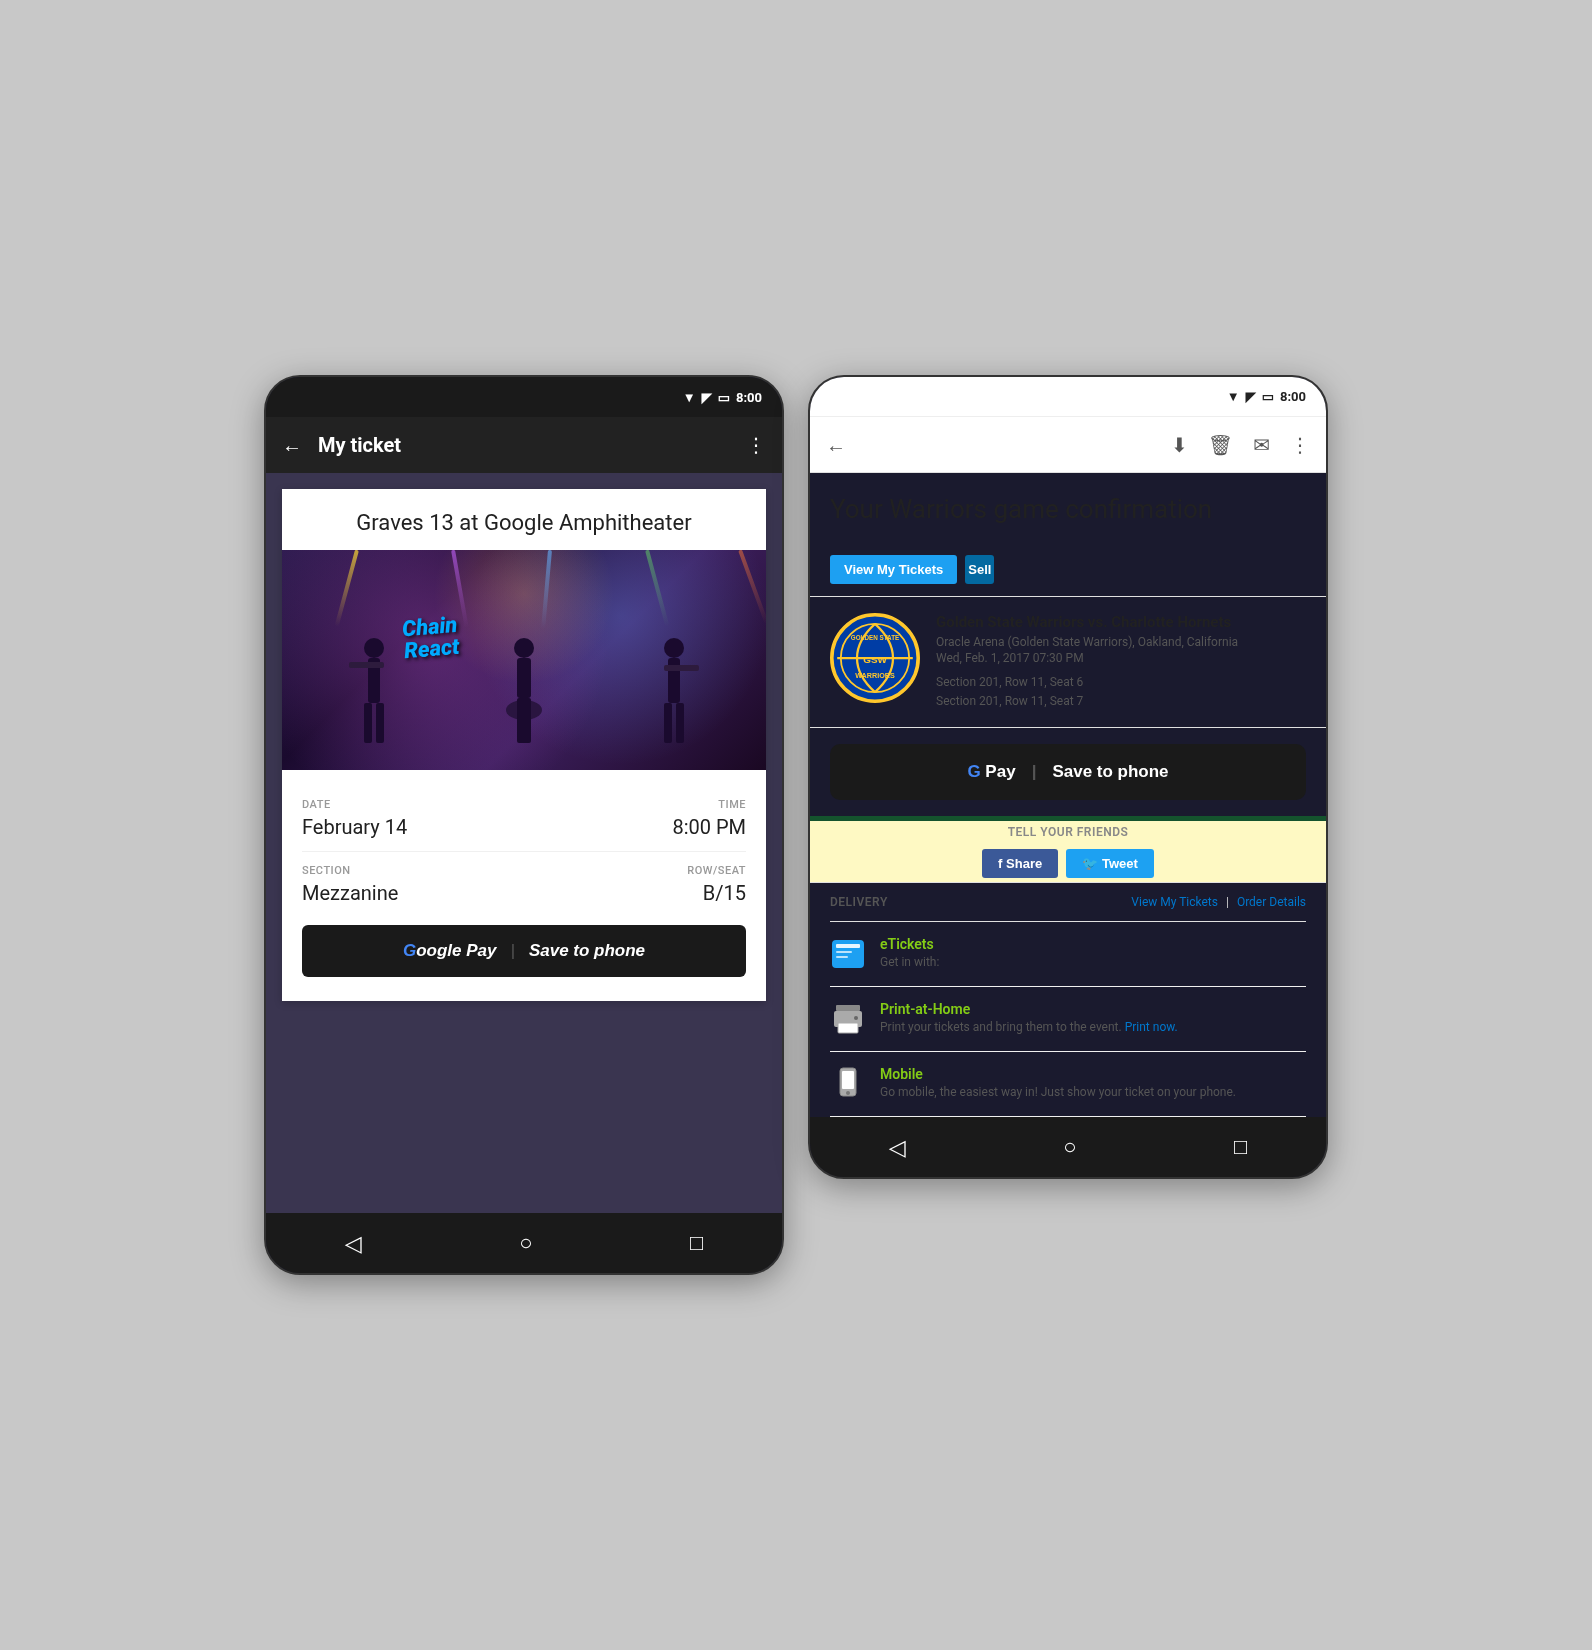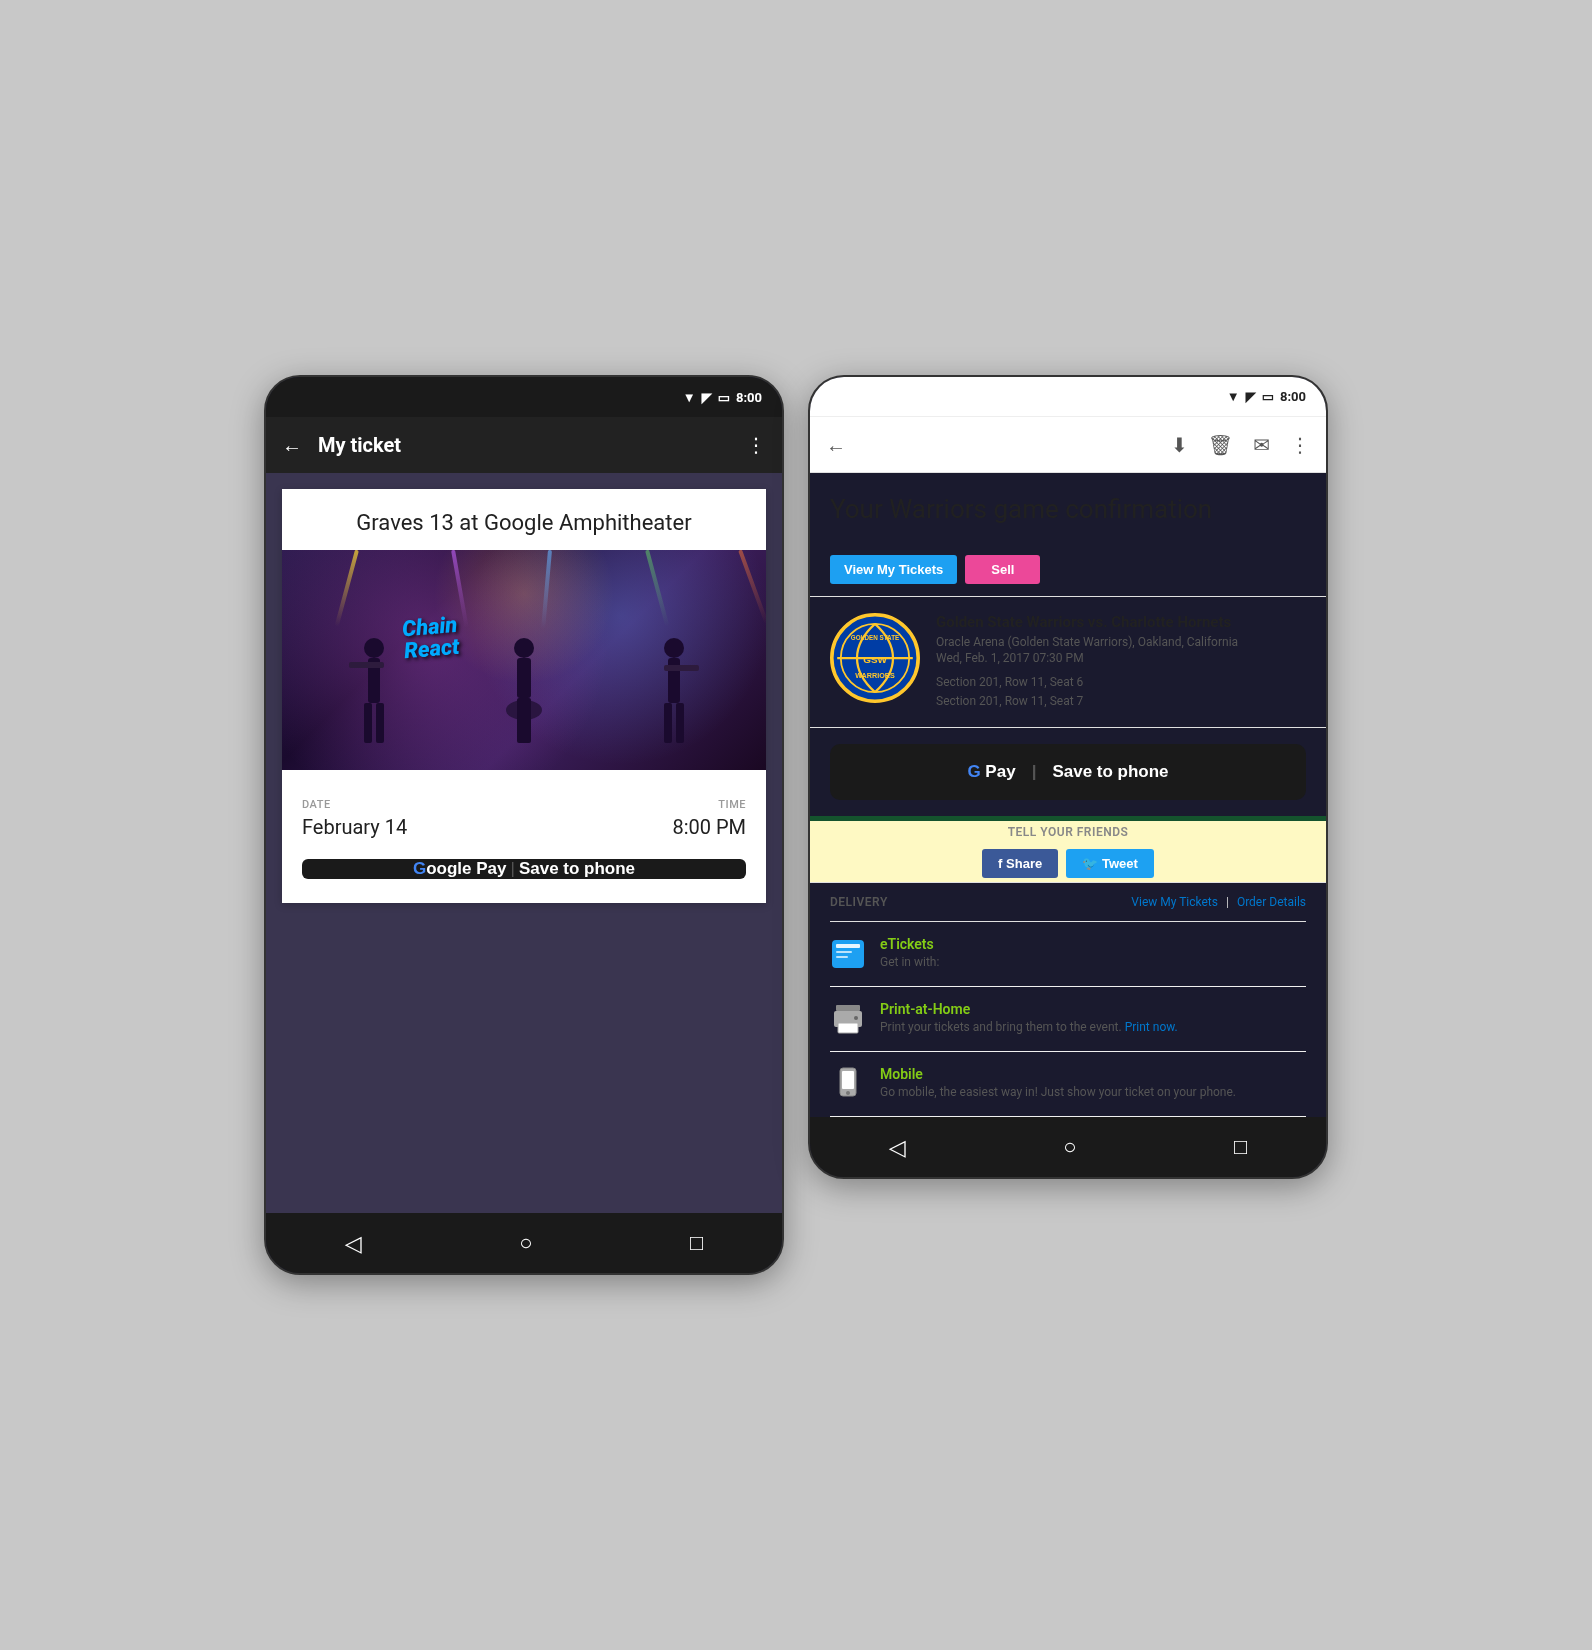--- a/index.html
+++ b/index.html
@@ -211,30 +211,32 @@
       font-size: 20px;
       color: #212121;
       font-weight: 400;
     }
 
     .gpay-button {
       background: #1a1a1a;
       color: white;
       border: none;
       border-radius: 6px;
+      padding: 16px;
       width: 100%;
       display: flex;
       align-items: center;
       justify-content: center;
-      gap: 0;
+      gap: 10px;
       font-size: 17px;
       font-weight: 600;
       cursor: pointer;
       margin-top: 8px;
       margin-bottom: 8px;
+      font-style: italic;
     }
 
     .gpay-g { color: #4285f4; }
 
     .gpay-divider {
       color: #555;
       font-weight: 300;
       margin: 0 4px;
     }
 
@@ -317,25 +319,25 @@
       color: white;
       border: none;
       border-radius: 3px;
       padding: 7px 14px;
       font-size: 13px;
       font-weight: 600;
       cursor: pointer;
     }
 
     .sell-btn {
-      background: #ec4899;
+      background: #0369a1;
       color: white;
       border: none;
       border-radius: 3px;
-      padding: 7px 26px;
+      padding: 7px 3px;
       font-size: 13px;
       font-weight: 600;
       cursor: pointer;
     }
 
     .ticket-info-section {
       display: flex;
       padding: 16px 20px;
       gap: 16px;
       border-bottom: 1px solid #e0e0e0;
@@ -586,20 +588,30 @@
             <div class="detail-left">
               <span class="detail-label">DATE</span>
               <span class="detail-value">February 14</span>
             </div>
             <div class="detail-right">
               <span class="detail-label">TIME</span>
               <span class="detail-value">8:00 PM</span>
             </div>
           </div>
 
+          <div class="detail-row">
+            <div class="detail-left">
+              <span class="detail-label">SECTION</span>
+              <span class="detail-value">Mezzanine</span>
+            </div>
+            <div class="detail-right">
+              <span class="detail-label">ROW/SEAT</span>
+              <span class="detail-value">B/15</span>
+            </div>
+          </div>
 
           <button class="gpay-button">
             <span>
               <span class="gpay-g">G</span><span style="color:white">oogle Pay</span>
             </span>
             <span class="gpay-divider">|</span>
             <span class="gpay-text">Save to phone</span>
           </button>
 
         </div>

